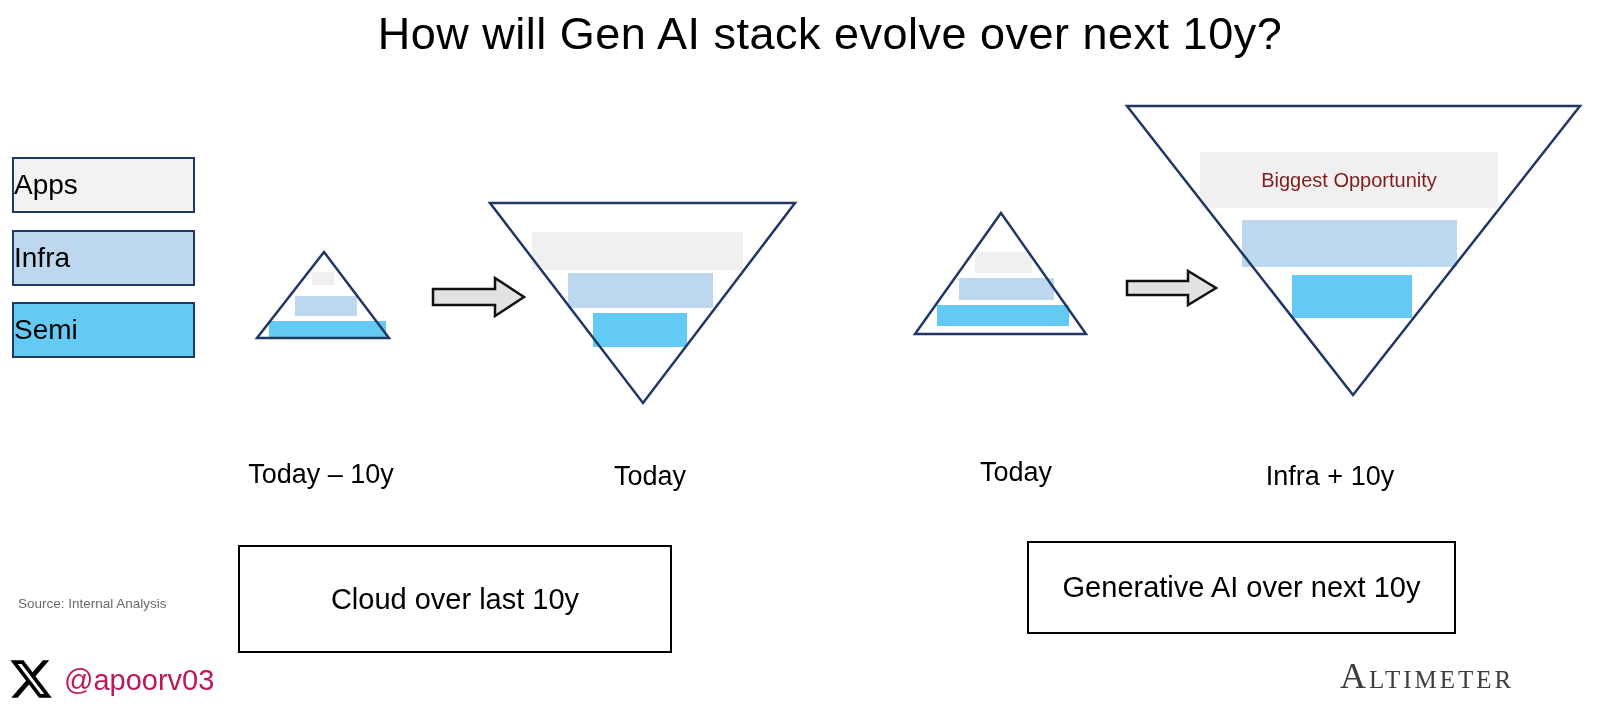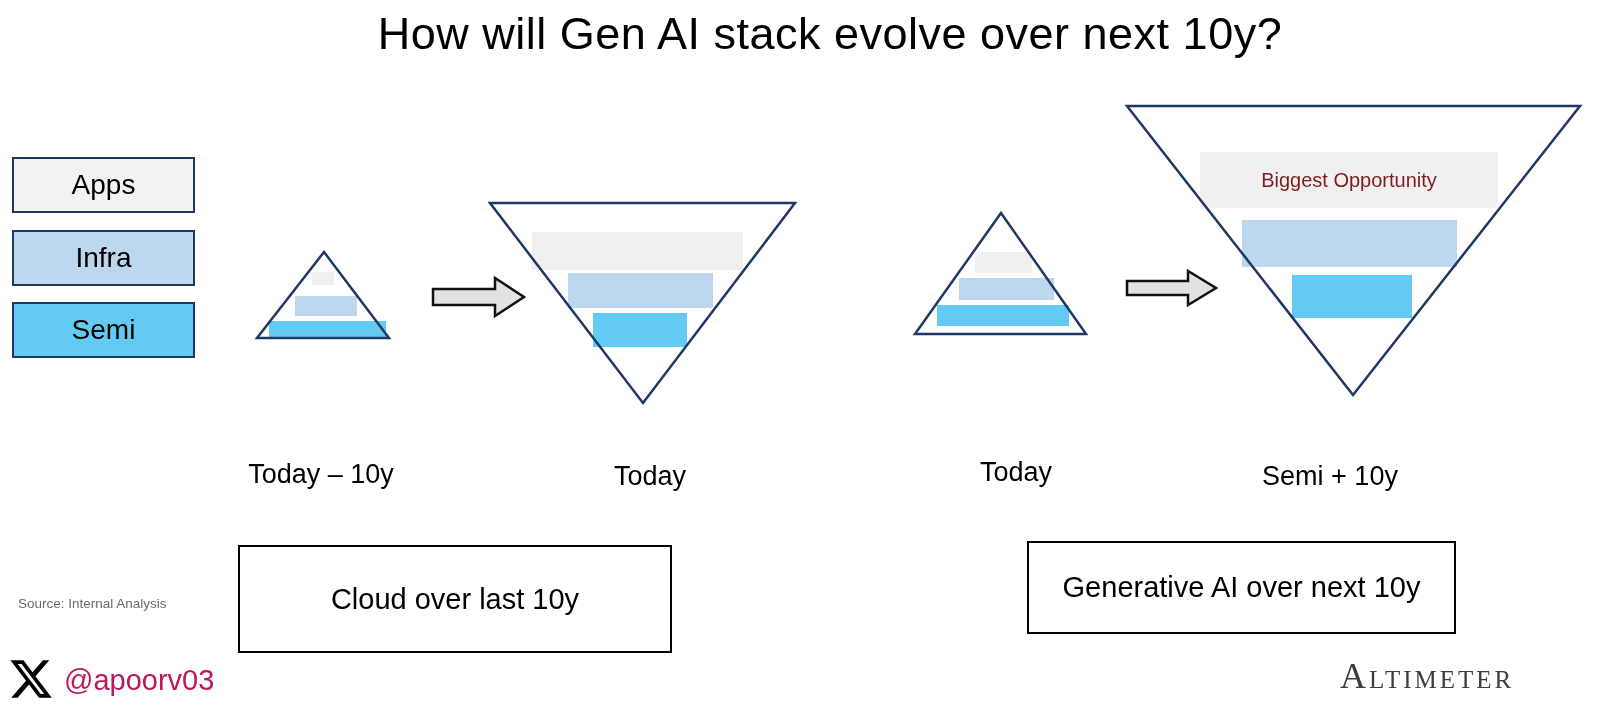--- a/index.html
+++ b/index.html
@@ -9,21 +9,21 @@
   }
   .abs{position:absolute;}
   
   #title{
     left:80px;top:8px;width:1500px;text-align:center;
     font-size:45px;font-weight:400;color:#000;letter-spacing:0.5px;
   }
   
   .legend-box{
     left:12px;width:183px;height:56px;border:2.5px solid #1f3864;
-    display:flex;align-items:center;justify-content:center;
+    display:flex;align-items:center;
     font-size:28px;box-sizing:border-box;
   }
   #legend-apps{top:157px;background:#f2f2f2;}
   #legend-infra{top:230px;background:#bdd7ee;}
   #legend-semi{top:302px;background:#63cbf3;}
   
   .bar{position:absolute;z-index:1;}
   .bar.apps{background:#f0f0f0;}
   .bar.infra{background:#bdd7ee;}
   .bar.semi{background:#63cbf3;}
@@ -92,21 +92,21 @@
     <polygon points="490,203 795,203 643,403" fill="none" stroke="#1f3864" stroke-width="2.5"></polygon>
     <polygon points="1001,213 1086,334 915,334" fill="none" stroke="#1f3864" stroke-width="2.5"></polygon>
     <polygon points="1127,106 1580,106 1353,395" fill="none" stroke="#1f3864" stroke-width="2.5"></polygon>
     <polygon points="433,289 495,289 495,278 524,297 495,316 495,305 433,305" fill="#e2e2e2" stroke="#111" stroke-width="2.5" stroke-linejoin="miter"></polygon>
     <polygon points="1127,281 1188,281 1188,271 1216,288 1188,305 1188,295 1127,295" fill="#e2e2e2" stroke="#111" stroke-width="2.5" stroke-linejoin="miter"></polygon>
   </svg>
 
   <div class="abs tri-label" style="left:201px;top:459px;">Today – 10y</div>
   <div class="abs tri-label" style="left:530px;top:461px;">Today</div>
   <div class="abs tri-label" style="left:896px;top:457px;">Today</div>
-  <div class="abs tri-label" style="left:1210px;top:461px;">Semi + 10y</div>
+  <div class="abs tri-label" style="left:1210px;top:461px;">Infra + 10y</div>
 
   <div class="abs caption-box" style="left:238px;top:545px;width:434px;height:108px;">
     <span>Cloud over last 10y</span>
   </div>
   <div class="abs caption-box" style="left:1027px;top:541px;width:429px;height:93px;">
     <span>Generative AI over next 10y</span>
   </div>
 
   <div id="source-note" class="abs">Source: Internal Analysis</div>
 

